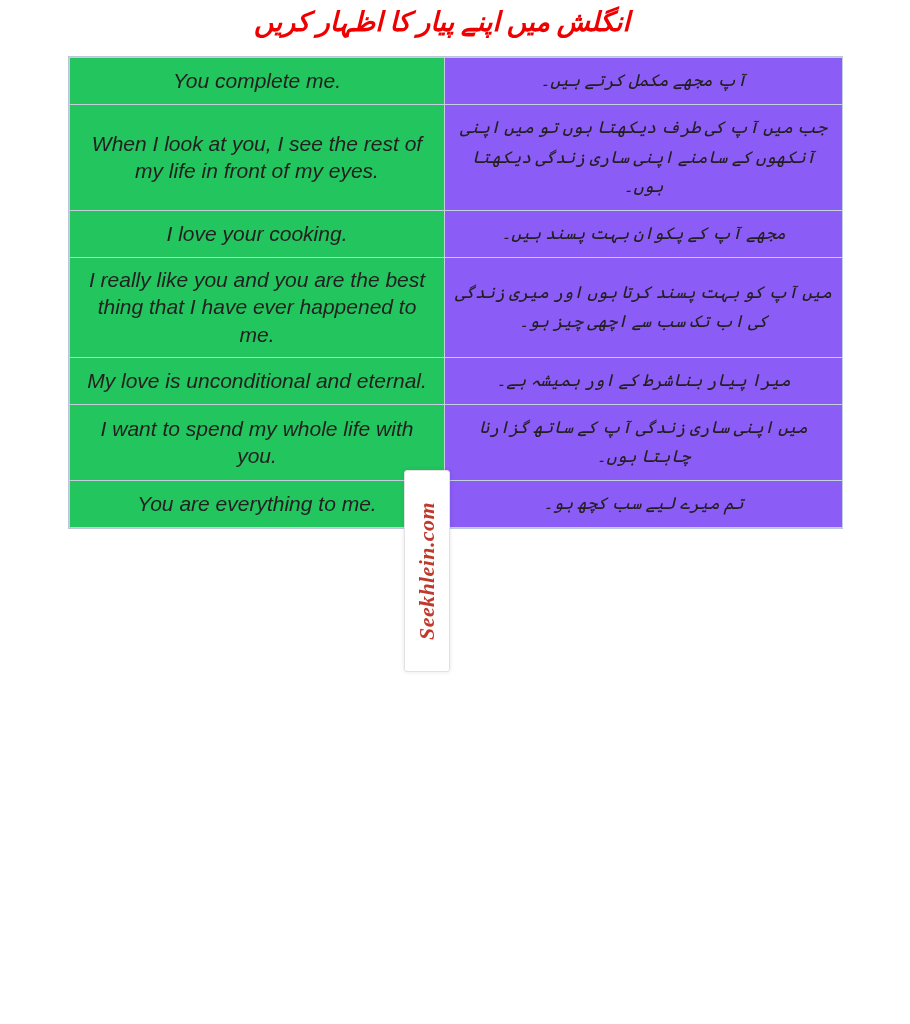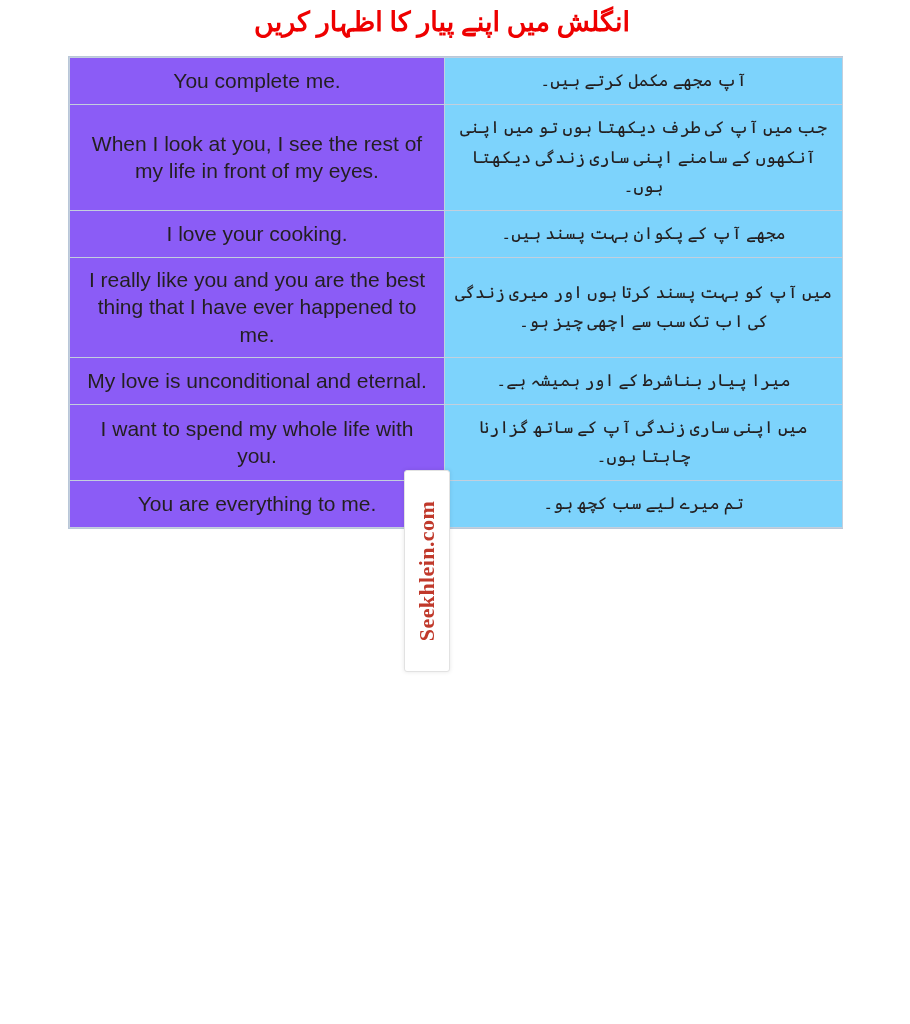--- a/index.html
+++ b/index.html
@@ -12,20 +12,21 @@
     height: 1024px;
     font-family: "Liberation Sans", sans-serif;
     position: relative;
     overflow: hidden;
   }
   .page {
     width: 884px;
     height: 1024px;
     position: relative;
     box-sizing: border-box;
+    font-style: italic;
   }
   .title {
     text-align: center;
     color: #ee0000;
     font-family: "Liberation Serif", serif;
     font-size: 27px;
     font-weight: bold;
     direction: rtl;
     padding: 6px 0 10px 0;
     letter-spacing: 0px;
@@ -45,31 +46,31 @@
     table-layout: fixed;
   }
   table.phrases td {
     border: 1px solid #c3cfdd;
     vertical-align: middle;
     padding: 8px 10px;
     box-sizing: border-box;
   }
   td.eng {
     width: 375px;
-    background: #8b5cf6;
+    background: #22c55e;
     color: #231f20;
     font-family: "Liberation Sans", sans-serif;
     font-size: 21px;
     text-align: center;
     line-height: 1.32;
     font-weight: 400;
   }
   td.urd {
     width: 398px;
-    background: #7dd3fc;
+    background: #8b5cf6;
     color: #231f20;
     font-family: "Liberation Serif", serif;
     font-size: 17px;
     text-align: center;
     direction: rtl;
     line-height: 1.75;
   }
   .watermark {
     position: absolute;
     left: 404px;

